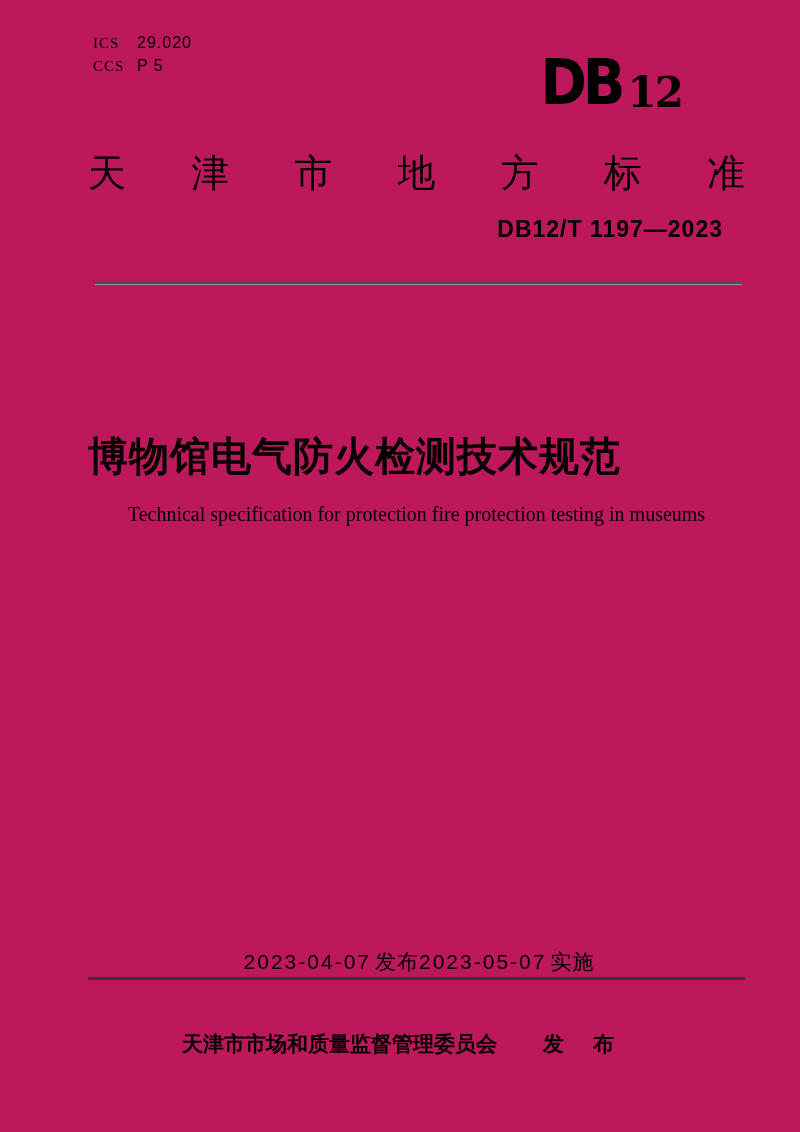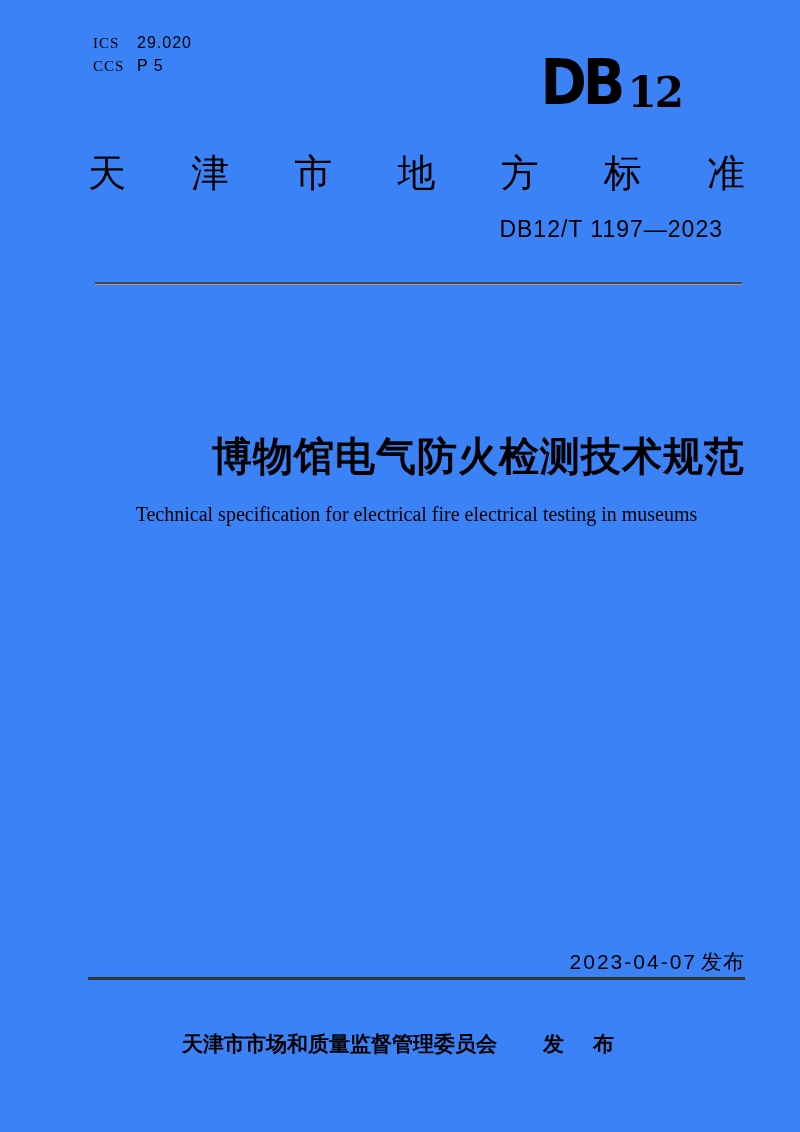--- a/index.html
+++ b/index.html
@@ -6,21 +6,21 @@
     margin: 0;
     padding: 0;
     background: #e8e8e8;
     font-family: "Liberation Sans", sans-serif;
   }
   .page {
     position: relative;
     width: 800px;
     height: 1132px;
     margin: 0 auto;
-    background: #3b82f6;
+    background: #be185d;
     color: #000000;
     overflow: hidden;
   }
 
   
   .codes {
     position: absolute;
     left: 93px;
     top: 34px;
   }
@@ -79,21 +79,21 @@
     font-weight: 500;
     line-height: 46px;
   }
 
   
   .standard-number {
     position: absolute;
     top: 216px;
     right: 77px;
     font-size: 23px;
-    font-weight: 400;
+    font-weight: 700;
     letter-spacing: 1px;
   }
 
   
   .rule-top {
     position: absolute;
     left: 95px;
     top: 282px;
     width: 647px;
     height: 3px;
@@ -107,21 +107,21 @@
     height: 2.5px;
     background: #333333;
   }
 
   
   .title-cn {
     position: absolute;
     left: 88px;
     top: 432px;
     width: 657px;
-    text-align: right;
+    text-align: left;
     font-size: 40px;
     font-weight: 700;
     letter-spacing: 1px;
     line-height: 48px;
   }
   .title-en {
     position: absolute;
     left: 88px;
     top: 500px;
     width: 657px;
@@ -131,21 +131,21 @@
     line-height: 28px;
   }
 
   
   .date-row {
     position: absolute;
     left: 93px;
     right: 55px;
     top: 948px;
     display: flex;
-    justify-content: flex-end;
+    justify-content: center;
     align-items: baseline;
     font-size: 21px;
     font-weight: 500;
     line-height: 28px;
   }
   .date-item { display: flex; align-items: baseline; }
   .date-value { letter-spacing: 2px; }
   .date-label { margin-left: 4px; letter-spacing: 1px; }
 
   
@@ -191,27 +191,31 @@
       <span>标</span>
       <span>准</span>
     </div>
 
   <div class="standard-number">DB12/T 1197—2023</div>
 
   <div class="rule-top"></div>
 
   <div class="title-cn">博物馆电气防火检测技术规范</div>
 
-  <div class="title-en">Technical specification for electrical fire electrical testing in museums</div>
+  <div class="title-en">Technical specification for protection fire protection testing in museums</div>
 
   <div class="date-row">
     <div class="date-item">
       <span class="date-value">2023-04-07</span>
       <span class="date-label">发布</span>
     </div>
+    <div class="date-item">
+      <span class="date-value">2023-05-07</span>
+      <span class="date-label">实施</span>
+    </div>
   </div>
 
   <div class="rule-bottom"></div>
 
   <div class="publisher-line">
     <span class="publisher-name">天津市市场和质量监督管理委员会</span>
     <span class="publisher-action">发　布</span>
   </div>
 
 </div>

